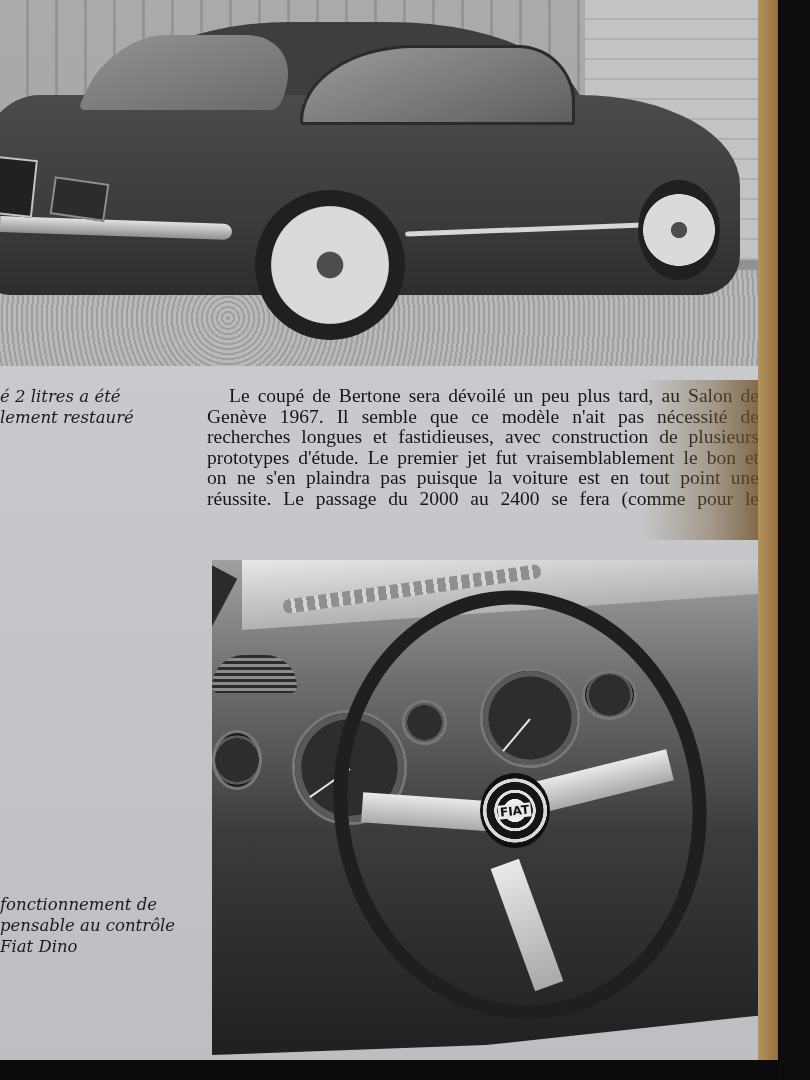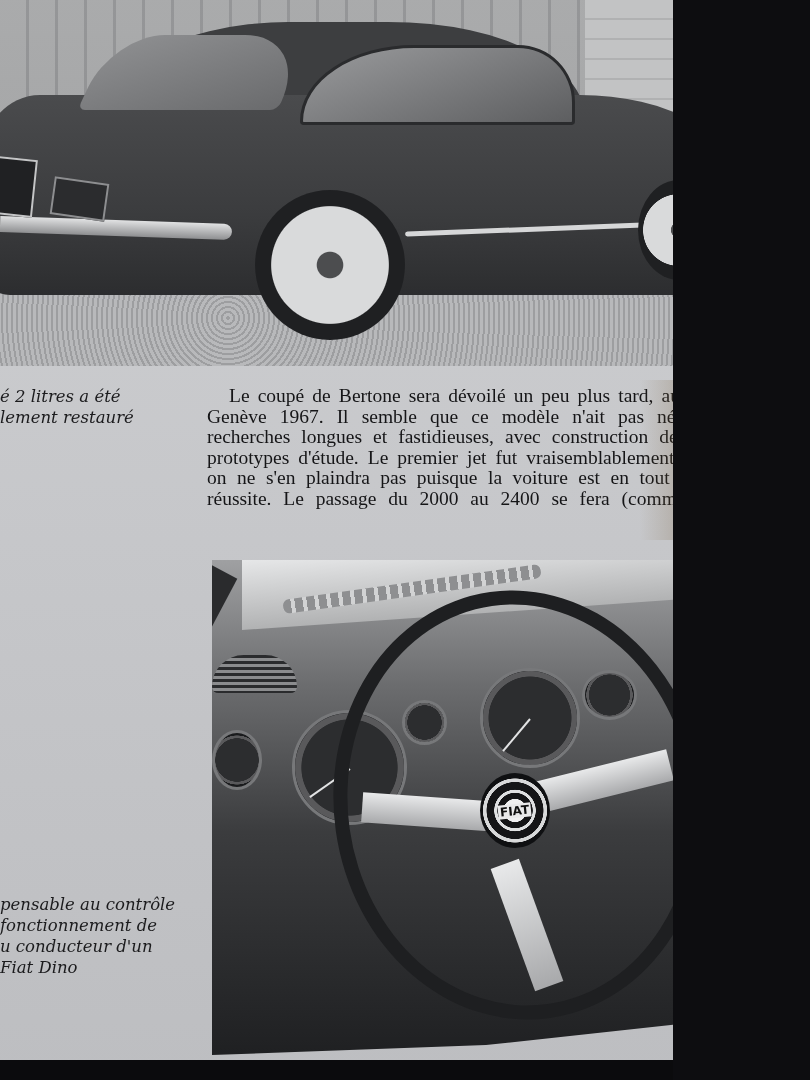--- a/index.html
+++ b/index.html
@@ -1,18 +1,18 @@
 <!DOCTYPE html>
 <html><head>
   <meta charset="utf-8">
   <style>
     * { box-sizing: border-box; margin: 0; padding: 0; }
     html, body { width: 810px; height: 1080px; overflow: hidden; background: #0d0d10; }
     .page {
-      position: absolute; left: 0; top: 0; width: 673px; height: 1080px;
+      position: absolute; left: 0; top: 0; width: 778px; height: 1080px;
       background: linear-gradient(180deg, #cfd0d2 0%, #c6c7ca 50%, #bdbec1 100%);
       overflow: hidden;
     }
     
     .photo-car {
       position: absolute; left: 0; top: 0; width: 760px; height: 366px;
       background: linear-gradient(180deg, #b9babb 0%, #a8a9aa 40%, #8d8e90 70%, #b4b5b6 100%);
       overflow: hidden;
     }
     .wall-planks {
@@ -230,23 +230,22 @@
     <div class="wheel-rim"></div>
     <div class="spoke spoke-right"></div>
     <div class="spoke spoke-left"></div>
     <div class="spoke spoke-bottom"></div>
     <div class="hub">
       <span class="hub-logo">FIAT</span>
     </div>
   </div>
 
   <div class="caption caption-bottom">
+    <div>fonctionnement de</div>
     <div>pensable au contrôle</div>
-    <div>fonctionnement de</div>
-    <div>u conducteur d'un</div>
     <div>Fiat Dino</div>
   </div>
 
   <div class="gutter"></div>
   <div class="next-page"></div>
   <div class="next-page-text"></div>
   <div class="bottom-dark"></div>
 </div>
 
 </body></html>

